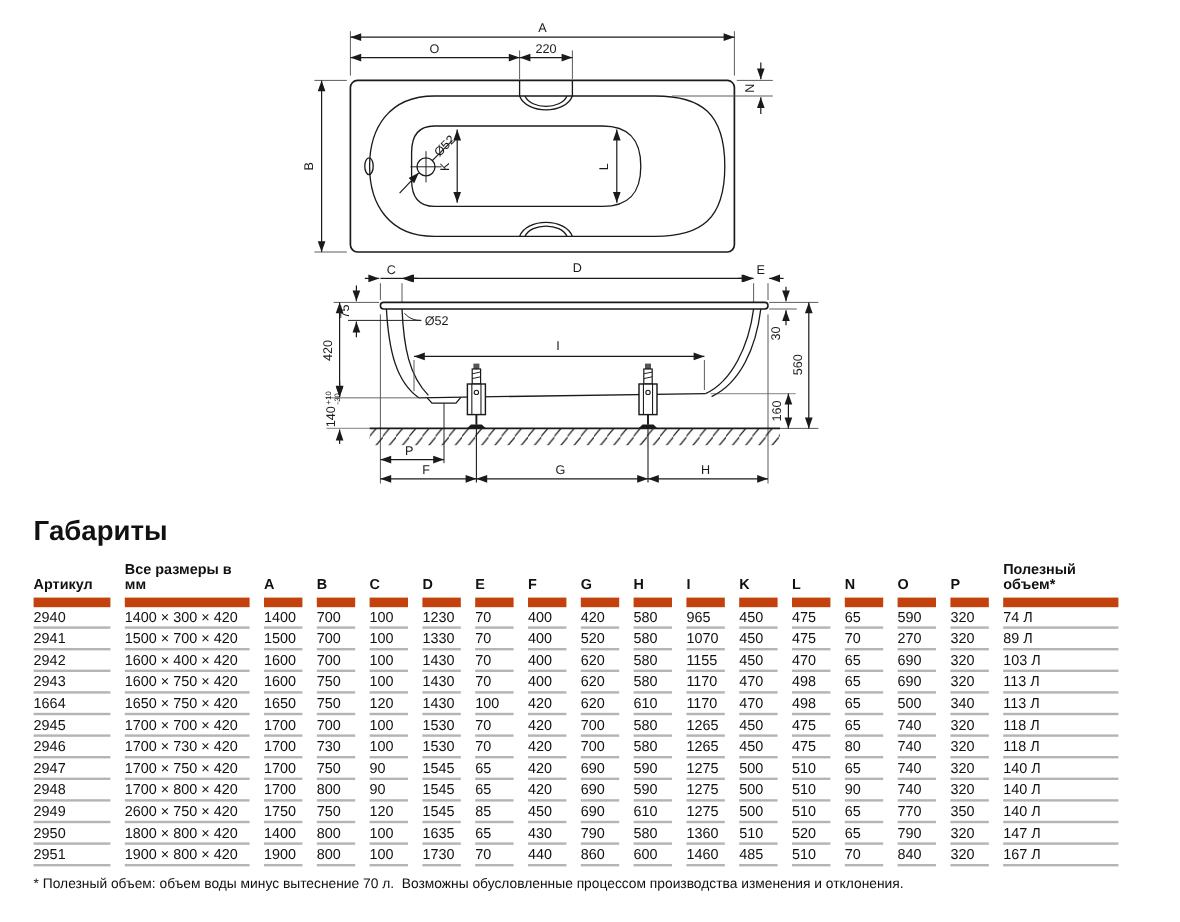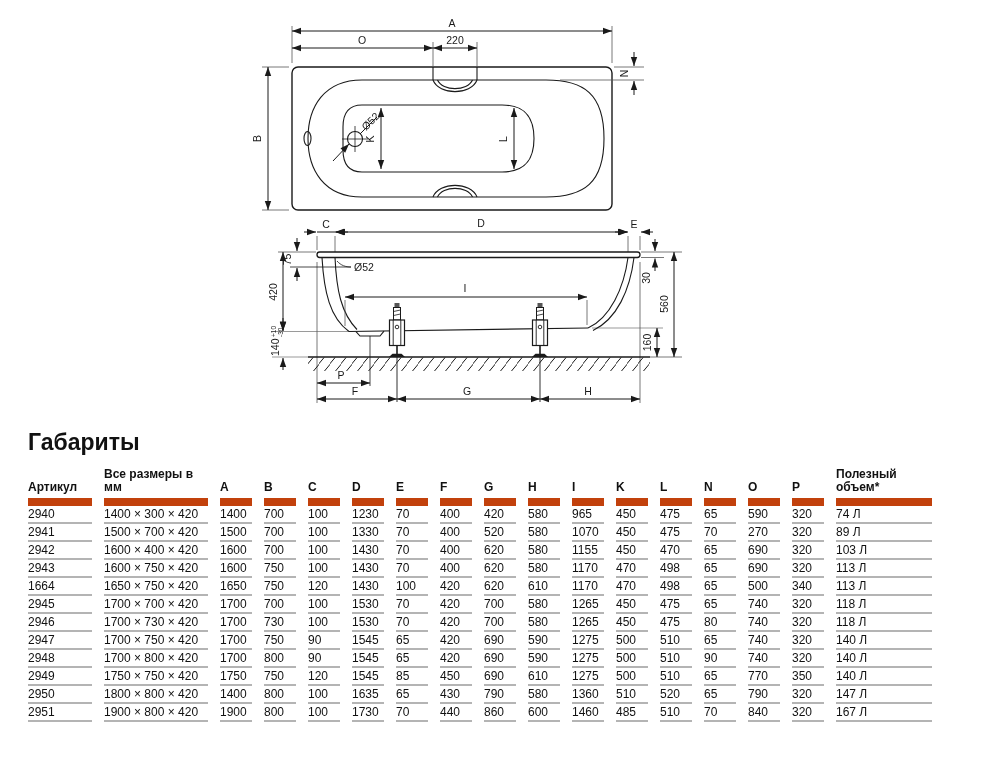--- a/index.html
+++ b/index.html
@@ -391,21 +391,21 @@
             <td class="c-dim">1275</td>
             <td class="c-dim">500</td>
             <td class="c-dim">510</td>
             <td class="c-dim">90</td>
             <td class="c-dim">740</td>
             <td class="c-dim">320</td>
             <td class="c-vol">140 Л</td>
           </tr>
           <tr>
             <td class="c-art">2949</td>
-            <td class="c-size">1750 × 750 × 420</td>
+            <td class="c-size">2600 × 750 × 420</td>
             <td class="c-dim">1750</td>
             <td class="c-dim">750</td>
             <td class="c-dim">120</td>
             <td class="c-dim">1545</td>
             <td class="c-dim">85</td>
             <td class="c-dim">450</td>
             <td class="c-dim">690</td>
             <td class="c-dim">610</td>
             <td class="c-dim">1275</td>
             <td class="c-dim">500</td>
@@ -450,14 +450,15 @@
             <td class="c-dim">510</td>
             <td class="c-dim">70</td>
             <td class="c-dim">840</td>
             <td class="c-dim">320</td>
             <td class="c-vol">167 Л</td>
           </tr>
         </tbody>
     </table>
   </div>
 
+  <div id="footnote">* Полезный объем: объем воды минус вытеснение 70 л.  Возможны обусловленные процессом производства изменения и отклонения.</div>
 
 </div>
 
 </body></html>

